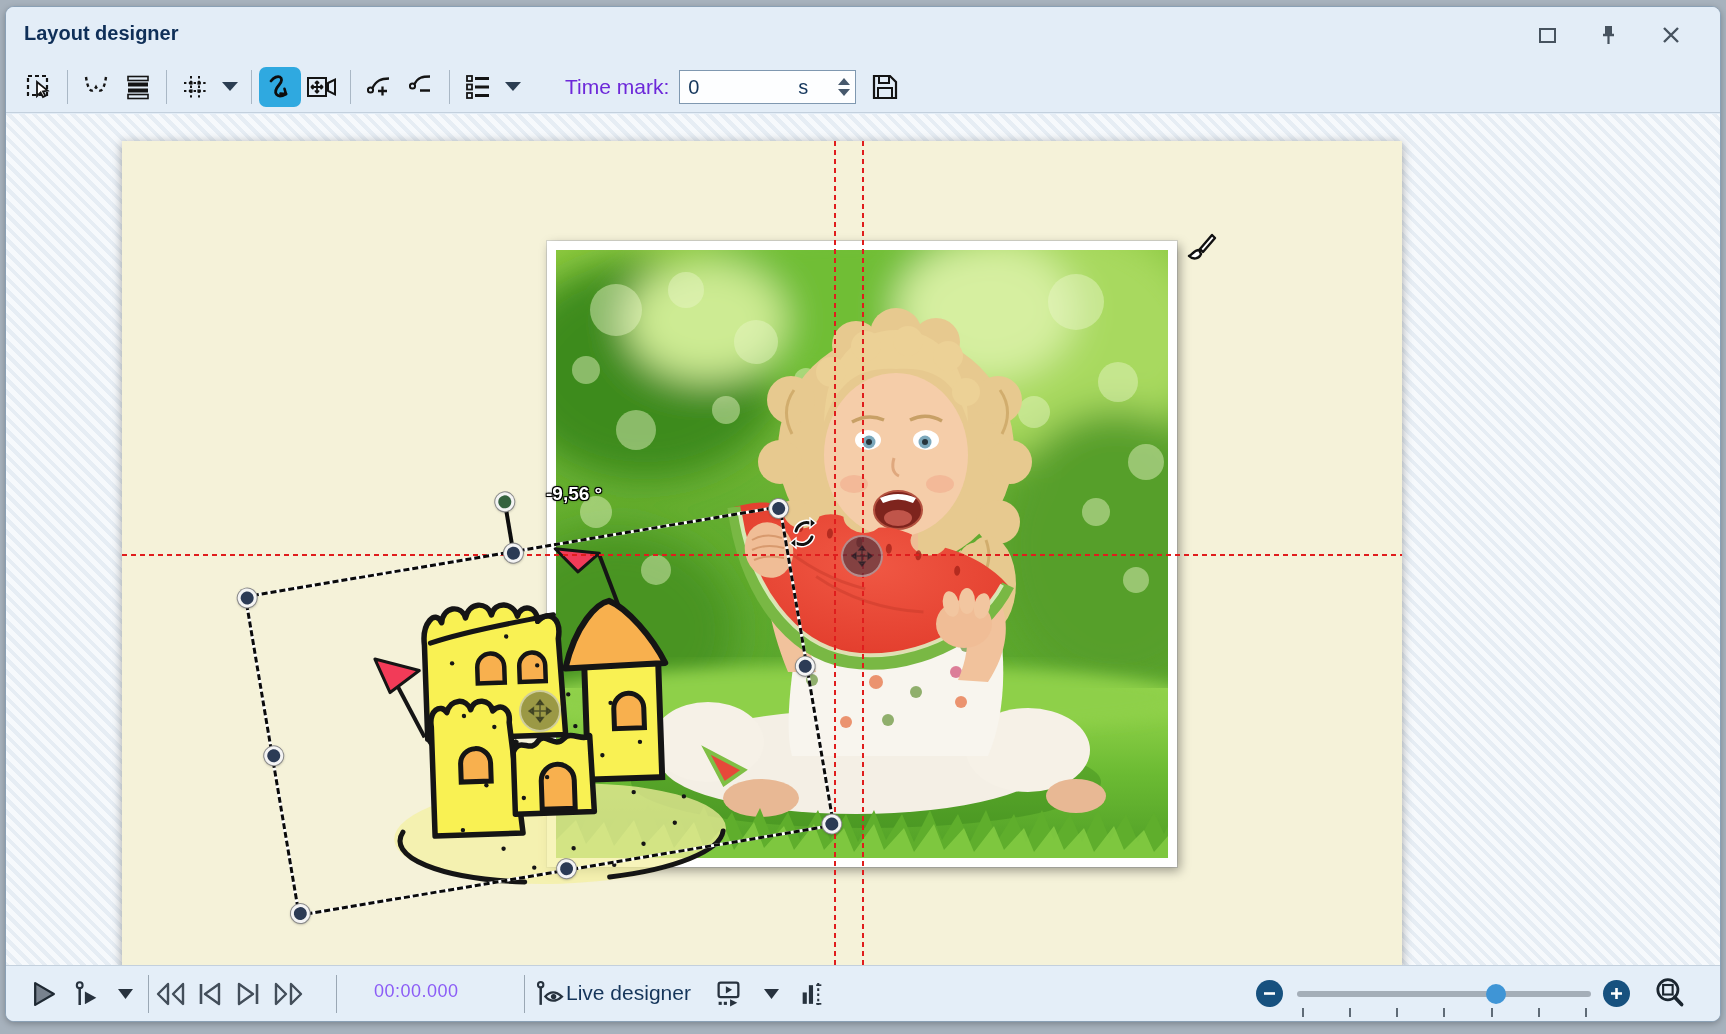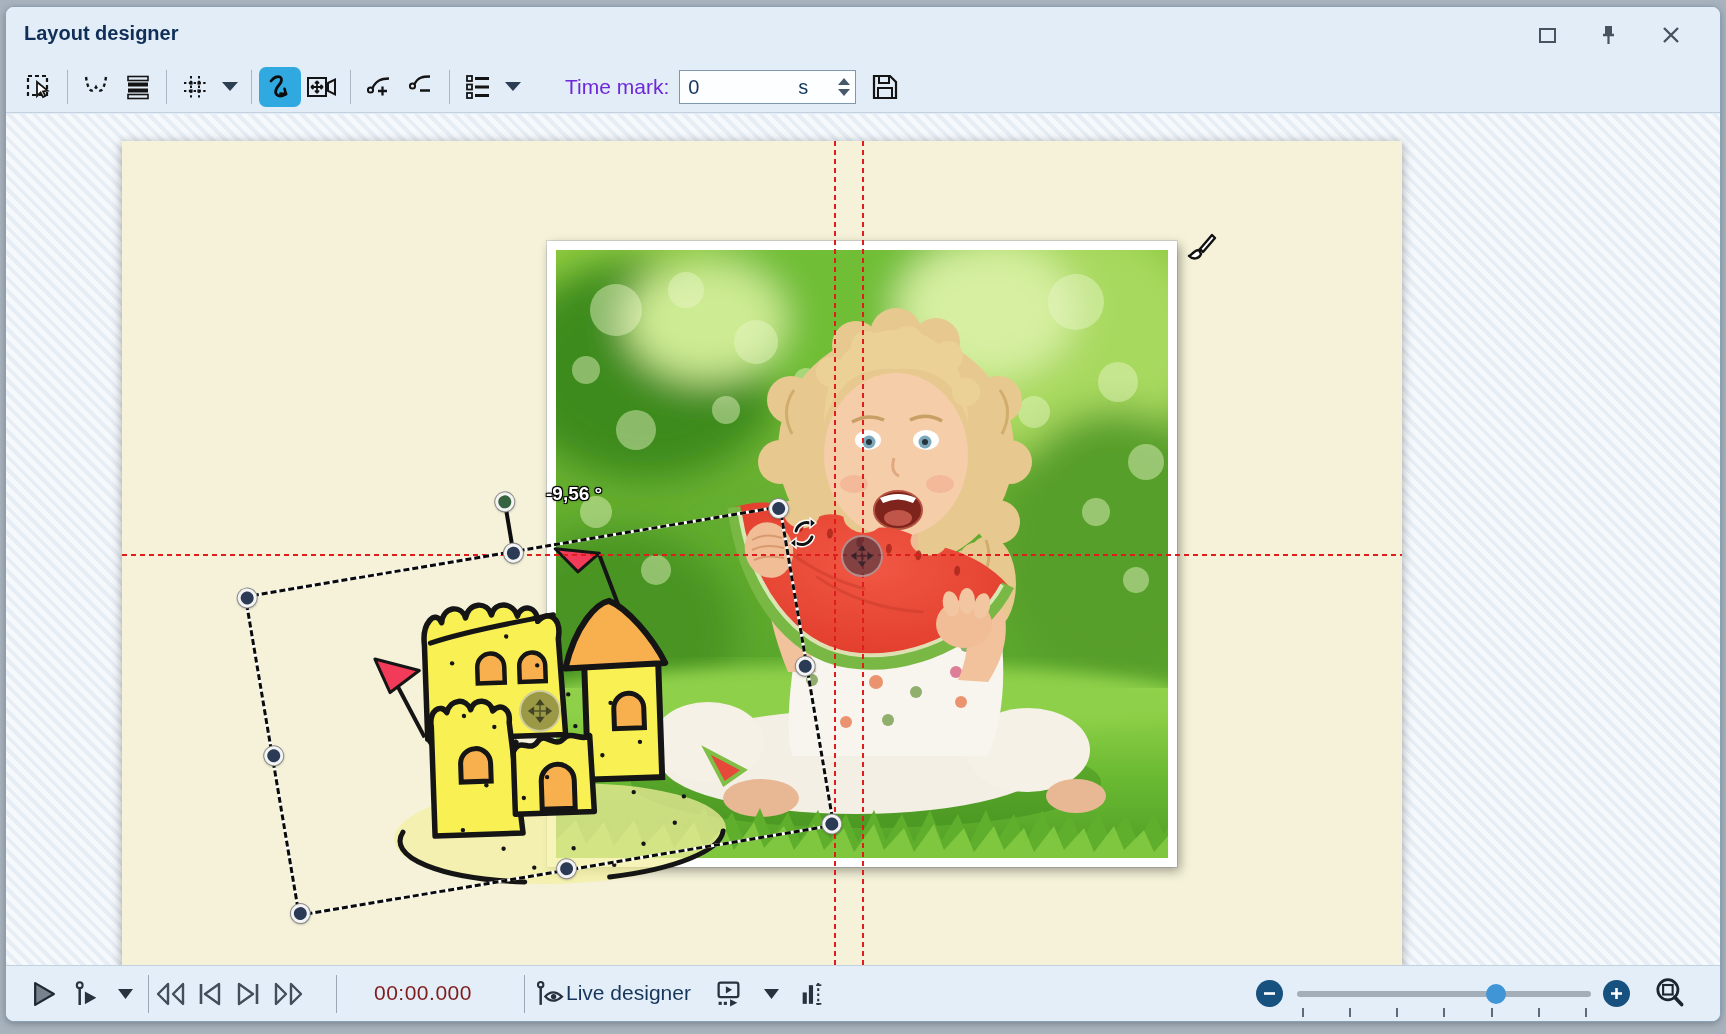--- a/index.html
+++ b/index.html
@@ -60,21 +60,21 @@
     background:rgba(44,50,66,.55);border:2px solid rgba(255,255,255,.4);
     display:flex;align-items:center;justify-content:center;}
   .rotlabel{position:absolute;left:424px;top:342px;z-index:8;font-size:19px;font-weight:bold;color:#fff;
     text-shadow:-1px -1px 0 #000,1px -1px 0 #000,-1px 1px 0 #000,1px 1px 0 #000,0 0 3px #000;}
   .cursor{position:absolute;z-index:9;}
   
   .bottombar{position:absolute;left:0;bottom:0;right:0;height:56px;background:#e4eef8;
     border-top:1px solid #c3d0dd;}
   .bb{position:absolute;top:0;height:56px;display:flex;align-items:center;justify-content:center;}
   .bsep{position:absolute;top:9px;width:1px;height:38px;background:#9aa7b4;}
-  .time{position:absolute;left:368px;top:15px;font-size:21px;color:#7f1d1d;letter-spacing:.5px;}
+  .time{position:absolute;left:368px;top:15px;font-size:18px;color:#8b5cf6;letter-spacing:.5px;}
   .lp-label{position:absolute;left:560px;top:15px;font-size:21px;color:#15355a;}
   .zoomctl{position:absolute;right:0;top:0;height:56px;width:470px;}
   .zbtn{position:absolute;top:14px;width:27px;height:27px;border-radius:50%;background:#17517f;color:#fff;
     display:flex;align-items:center;justify-content:center;font-size:22px;font-weight:bold;line-height:1;}
   .ztrack{position:absolute;left:47px;top:25px;width:294px;height:6px;border-radius:3px;background:#a4aeb8;}
   .zthumb{position:absolute;top:-7px;width:20px;height:20px;border-radius:50%;background:#3f95d6;}
   .zticks{position:absolute;left:52px;top:42px;width:285px;display:flex;justify-content:space-between;}
   .zticks i{width:2px;height:9px;background:#5f6b77;}
 </style>
 </head>

